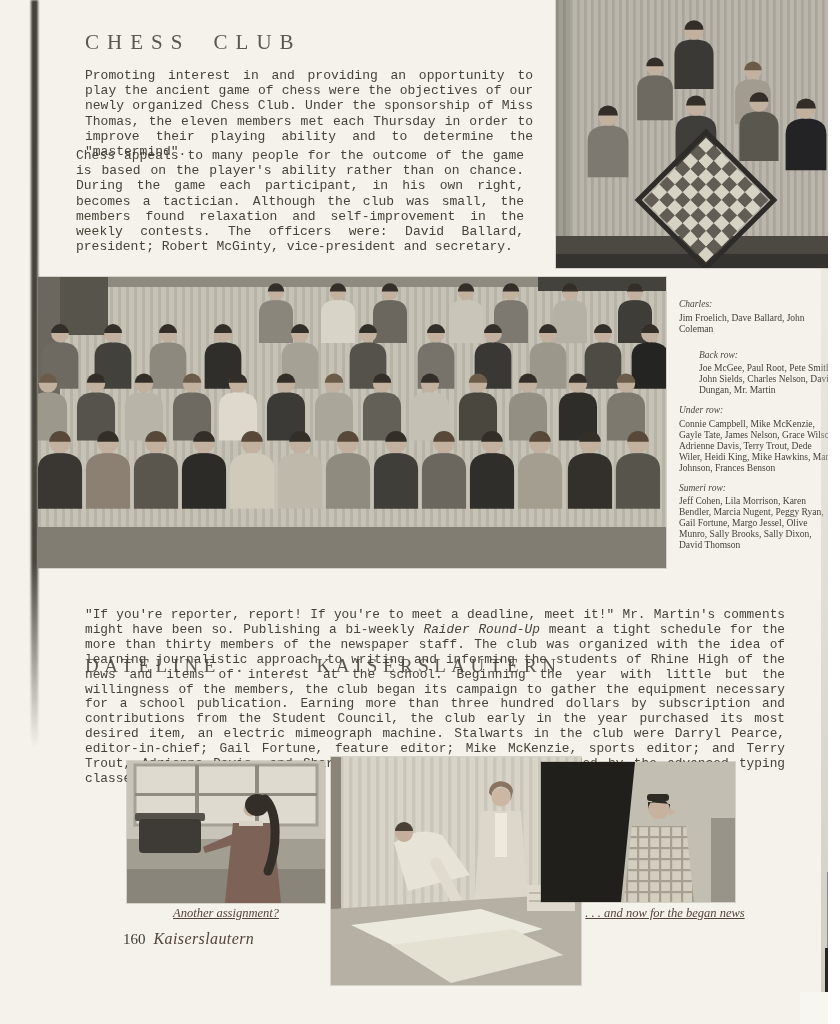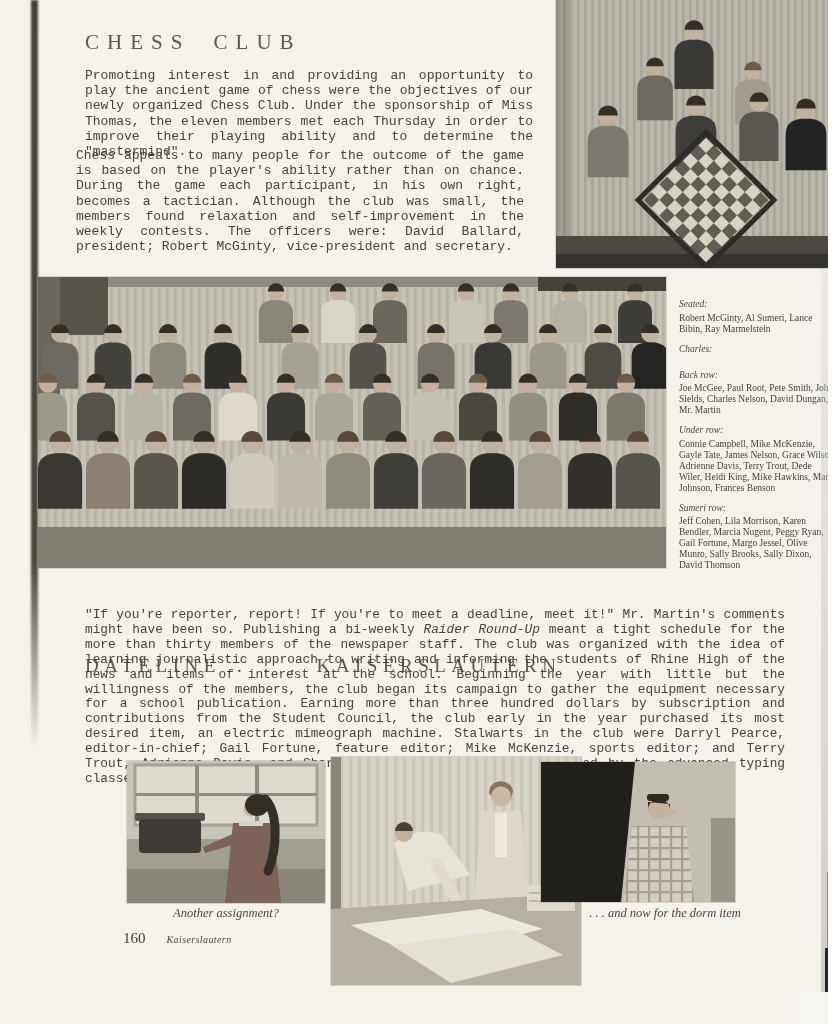--- a/index.html
+++ b/index.html
@@ -34,30 +34,30 @@
   #group-photo{left:38px;top:277px;width:628px;height:291px;}
   #news-photo-left{left:127px;top:761px;width:198px;height:142px;}
   #news-photo-mid{left:331px;top:757px;width:250px;height:228px;z-index:1;}
   #news-photo-right{left:541px;top:762px;width:194px;height:140px;z-index:2;}
   .photo svg{display:block;width:100%;height:100%;}
   .caption-col{
     left:679px;top:299px;width:158px;
     font-size:9.5px;line-height:11px;color:#45423b;
   }
   .cap-group{margin-bottom:9px;}
-  .cap-gap{margin-top:15px;}
+  .cap-gap{margin-top:15px;margin-left:20px;}
   .cap-label{font-style:italic;margin-bottom:2.5px;color:#4a463e;}
   .cap-names{color:#45423b;}
   .caption-ital{
-    font-style:italic;color:#54433a;font-size:12.5px;line-height:15px;text-align:center;
+    font-style:italic;color:#54433a;font-size:12.5px;line-height:15px;text-align:center;text-decoration:underline;
   }
   #caption-left{left:131px;top:906px;width:190px;}
   #caption-right{left:580px;top:906px;width:170px;z-index:3;}
   .folio{left:123px;top:930px;font-size:15px;color:#3f3b34;}
-  .folio .bookname{font-style:italic;font-size:10px;color:#55443a;margin-left:21px;letter-spacing:0.4px;}
+  .folio .bookname{font-style:italic;font-size:16px;color:#55443a;margin-left:8px;letter-spacing:0.4px;}
   
   .edge-band{left:821px;top:268px;width:19px;height:756px;
     background:linear-gradient(to bottom,rgba(210,207,198,0.25),rgba(196,193,184,0.75));}
   .edge-line{left:831px;top:272px;width:2px;height:596px;background:#a49f95;opacity:0.7;}
   .edge-dark1{left:827px;top:872px;width:13px;height:76px;background:#8b8780;}
   .edge-dark2{left:825px;top:948px;width:15px;height:44px;background:#26251f;}
   .edge-white-bottom{left:800px;top:992px;width:40px;height:32px;background:#f7f6f1;}
 </style>
 </head>
 <body>
@@ -419,25 +419,22 @@
         <g transform="translate(600,172) scale(1.3)">
           <path d="M-17,16 Q-17,3 0,3 Q17,3 17,16 L17,46 L-17,46 Z" fill="#57544c"></path>
           <circle cx="0" cy="-5" r="8.2" fill="#c3b1a0"></circle>
           <path d="M-8.3,-5.5 A8.3,8.3 0 0 1 8.3,-5.5 Z" fill="#574839"></path>
         </g>
       </svg>
   </div>
 
   <aside class="abs caption-col">
     <div class="cap-group">
-      <div class="cap-label">Seated:</div>
-      <div class="cap-names">Robert McGinty, Al Sumeri, Lance Bibin, Ray Marmelstein</div>
-    </div>
-    <div class="cap-group">
       <div class="cap-label">Charles:</div>
+      <div class="cap-names">Jim Froelich, Dave Ballard, John Coleman</div>
     </div>
     <div class="cap-group cap-gap">
       <div class="cap-label">Back row:</div>
       <div class="cap-names">Joe McGee, Paul Root, Pete Smith, John Sields, Charles Nelson, David Dungan, Mr. Martin</div>
     </div>
     <div class="cap-group">
       <div class="cap-label">Under row:</div>
       <div class="cap-names">Connie Campbell, Mike McKenzie, Gayle Tate, James Nelson, Grace Wilson, Adrienne Davis, Terry Trout, Dede Wiler, Heidi King, Mike Hawkins, Mary Johnson, Frances Benson</div>
     </div>
     <div class="cap-group">
@@ -517,21 +514,21 @@
           <path d="M-27,12 L27,12 L35,88 L-35,88 Z" fill="url(#plaidR)"></path>
           <circle cx="0" cy="-6" r="11" fill="#c6b29e"></circle>
           <polygon points="10,-6 17,-2 10,2" fill="#c6b29e"></polygon>
           <path d="M-11,-4 A11,11 0 0 1 11,-4 L11,-10 L-11,-12 Z" fill="#2e2a24"></path>
           <rect x="-12" y="-20" width="22" height="7" rx="3" fill="#2e2a24"></rect>
         </g>
       </svg>
   </div>
 
   <div class="abs caption-ital" id="caption-left">Another assignment?</div>
-  <div class="abs caption-ital" id="caption-right">. . . and now for the dorm item</div>
+  <div class="abs caption-ital" id="caption-right">. . . and now for the began news</div>
 
   <div class="abs folio">
     <span>160</span><span class="bookname">Kaiserslautern</span>
   </div>
 
   <div class="abs edge-band"></div>
   <div class="abs edge-line"></div>
   <div class="abs edge-dark1"></div>
   <div class="abs edge-dark2"></div>
   <div class="abs edge-white-bottom"></div>

